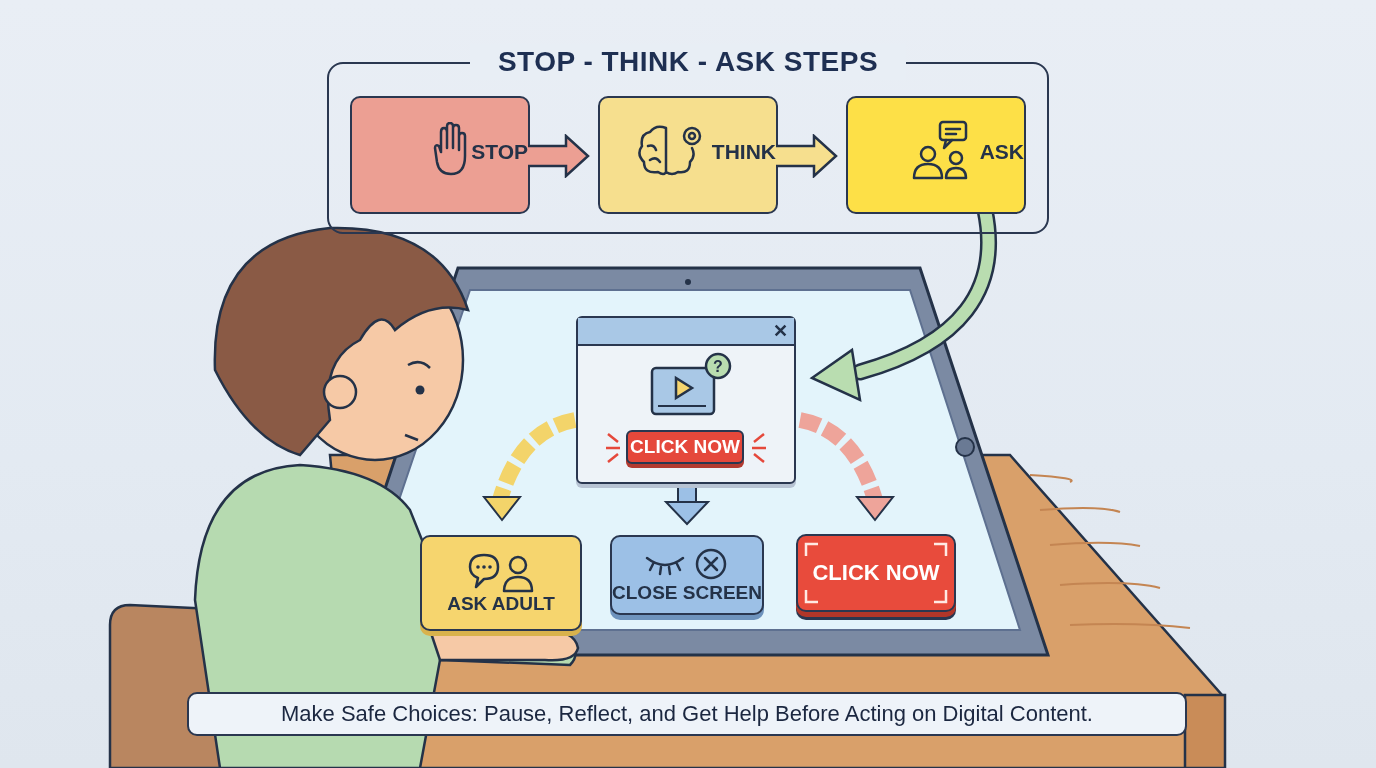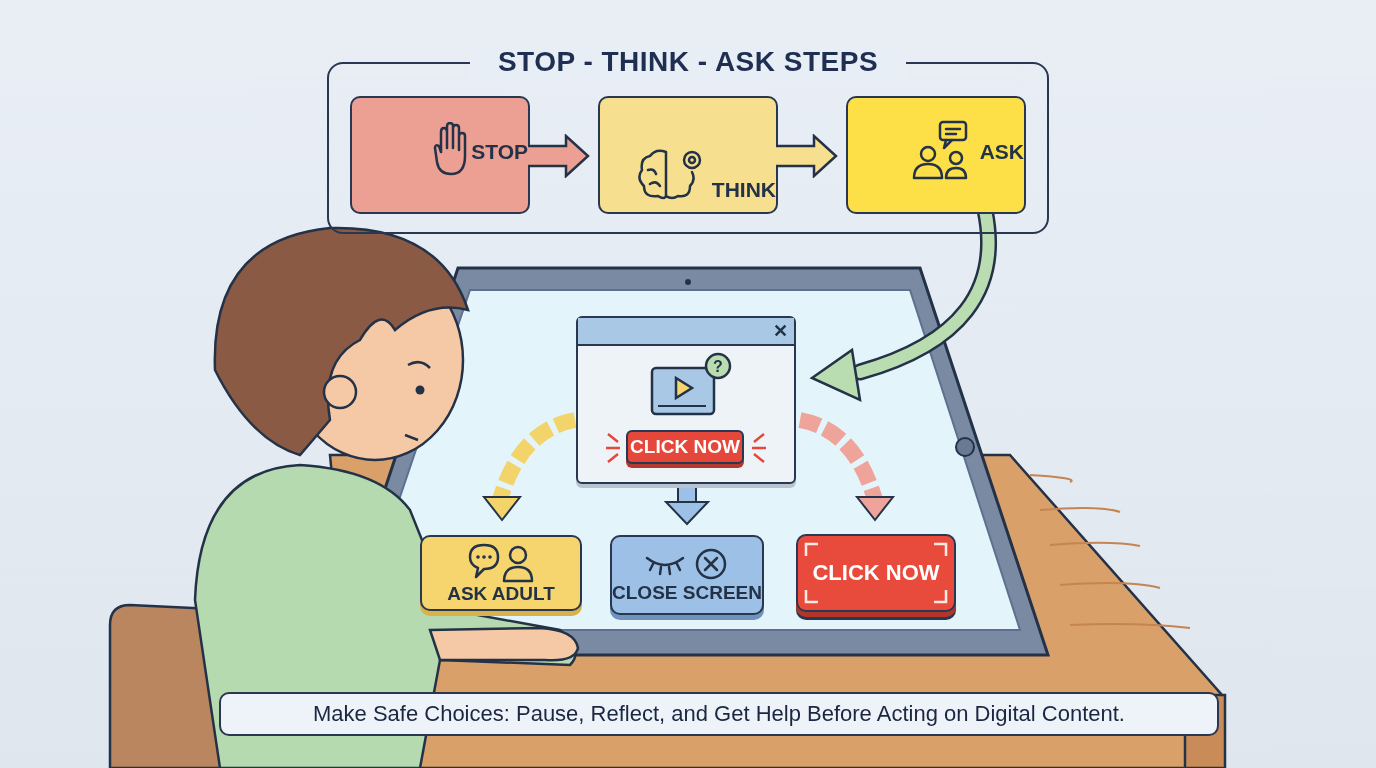--- a/index.html
+++ b/index.html
@@ -11,21 +11,21 @@
   .stroke{stroke:#243248;stroke-width:2.5;fill:none;stroke-linecap:round;stroke-linejoin:round;}
   .steps-frame{left:327px;top:62px;width:722px;height:172px;border:2.5px solid #2a3750;border-radius:16px;box-sizing:border-box;}
   .steps-title{left:470px;top:44px;width:436px;height:36px;background:#e8eef5;text-align:center;
     font-weight:bold;font-size:28px;line-height:36px;color:#1e2f52;letter-spacing:0.5px;}
   .step{box-sizing:border-box;border:2.5px solid #2a3750;border-radius:10px;width:180px;height:118px;top:96px;
     display:flex;flex-direction:row;align-items:center;justify-content:flex-end;padding-bottom:10px;}
   .step-label{font-weight:bold;font-size:21px;color:#243248;margin-top:4px;}
   .stage-btn{box-sizing:border-box;border:2.5px solid #2a3750;border-radius:10px;position:absolute;
     display:flex;flex-direction:column;align-items:center;justify-content:center;font-weight:bold;}
   .caption{left:187px;top:692px;width:1000px;height:44px;box-sizing:border-box;background:#eef3f9;
-    border:2.5px solid #2a3750;border-radius:10px;font-size:22px;line-height:39px;text-align:center;color:#1b2740;margin-left:32px;}
+    border:2.5px solid #2a3750;border-radius:10px;font-size:22px;line-height:39px;text-align:center;color:#1b2740;}
 </style>
 </head>
 <body>
 
 <svg class="abs" style="left:0;top:0" width="1376" height="768" viewBox="0 0 1376 768">
 
   <g>
     <polygon points="330,455 1010,455 1222,695 1222,768 360,768" fill="#d9a06a" stroke="#243248" stroke-width="2.5"></polygon>
     <rect x="1185" y="695" width="40" height="73" fill="#c98c58" stroke="#243248" stroke-width="2.5"></rect>
     <path d="M1030,475 Q1080,478 1070,482 M1040,510 Q1100,505 1120,512 M1050,545 Q1110,540 1140,546 M1060,585 Q1130,580 1160,588 M1070,625 Q1140,622 1190,628" stroke="#c48552" stroke-width="2" fill="none"></path>
@@ -71,21 +71,21 @@
 <div class="abs step" style="left:350px;background:#ec9f93;">
   <svg width="40" height="56" viewBox="0 0 40 56">
       <path class="stroke" d="M10,30 L10,10 Q10,6 13,6 Q16,6 16,10 L16,26 M16,10 L16,4 Q16,1 19,1 Q22,1 22,4 L22,26 M22,6 Q22,3 25,3 Q28,3 28,6 L28,28 M28,14 Q28,11 31,11 Q34,11 34,14 L34,34 Q34,52 20,52 Q8,52 6,40 L4,26 Q4,22 8,24 L10,30"></path>
     </svg>
   <div class="step-label">STOP</div>
 </div>
 <svg class="abs" style="left:528px;top:134px" width="64" height="44" viewBox="0 0 64 44">
     <path d="M0,12 L38,12 L38,2 L60,22 L38,42 L38,32 L0,32" fill="#ec9f93" stroke="#243248" stroke-width="2.5"></path>
   </svg>
 
-<div class="abs step" style="left:598px;background:#f6df8e;align-items:flex-end;">
+<div class="abs step" style="left:598px;background:#f6df8e;">
   <svg width="76" height="56" viewBox="0 0 76 56">
       <path class="stroke" d="M30,6 Q20,2 14,10 Q4,12 6,24 Q0,32 8,40 Q8,52 22,50 Q28,54 30,50 Z M30,6 L30,50 Q36,54 42,50 Q54,52 54,40 Q60,34 56,26 M12,24 Q18,22 20,28 M14,38 Q20,34 24,40"></path>
       <circle class="stroke" cx="56" cy="14" r="8"></circle>
       <circle class="stroke" cx="56" cy="14" r="3"></circle>
     </svg>
   <div class="step-label">THINK</div>
 </div>
 <svg class="abs" style="left:776px;top:134px" width="64" height="44" viewBox="0 0 64 44">
     <path d="M0,12 L38,12 L38,2 L60,22 L38,42 L38,32 L0,32" fill="#f6df8e" stroke="#243248" stroke-width="2.5"></path>
   </svg>
@@ -115,21 +115,21 @@
     </svg>
   <div style="position:absolute;left:48px;top:112px;width:118px;height:34px;box-sizing:border-box;background:#e5483b;border:2.5px solid #2a3750;border-radius:6px;box-shadow:0 4px 0 #b33a30;color:#fff;font-weight:bold;font-size:19px;text-align:center;line-height:29px;">CLICK NOW</div>
   <svg class="abs" style="left:26px;top:110px" width="20" height="40" viewBox="0 0 20 40">
       <path d="M4,6 L14,14 M2,20 L16,20 M4,34 L14,26" stroke="#e5483b" stroke-width="2.5"></path>
     </svg>
   <svg class="abs" style="left:170px;top:110px" width="20" height="40" viewBox="0 0 20 40">
       <path d="M16,6 L6,14 M18,20 L4,20 M16,34 L6,26" stroke="#e5483b" stroke-width="2.5"></path>
     </svg>
 </div>
 
-<div class="stage-btn" style="left:420px;top:535px;width:162px;height:76px;background:#f6d56e;box-shadow:0 5px 0 #d9b24c;">
+<div class="stage-btn" style="left:420px;top:535px;width:162px;height:96px;background:#f6d56e;box-shadow:0 5px 0 #d9b24c;">
   <svg width="70" height="42" viewBox="0 0 70 42">
       <path class="stroke" d="M4,16 Q4,4 18,4 Q32,4 32,16 Q32,28 18,28 L10,36 L12,27 Q4,24 4,16 Z"></path>
       <circle cx="12" cy="16" r="1.8" fill="#243248"></circle>
       <circle cx="18" cy="16" r="1.8" fill="#243248"></circle>
       <circle cx="24" cy="16" r="1.8" fill="#243248"></circle>
       <circle class="stroke" cx="52" cy="14" r="8"></circle>
       <path class="stroke" d="M38,40 Q38,26 52,26 Q66,26 66,40 Z"></path>
     </svg>
   <div style="font-size:19px;color:#243248;">ASK ADULT</div>
 </div>

